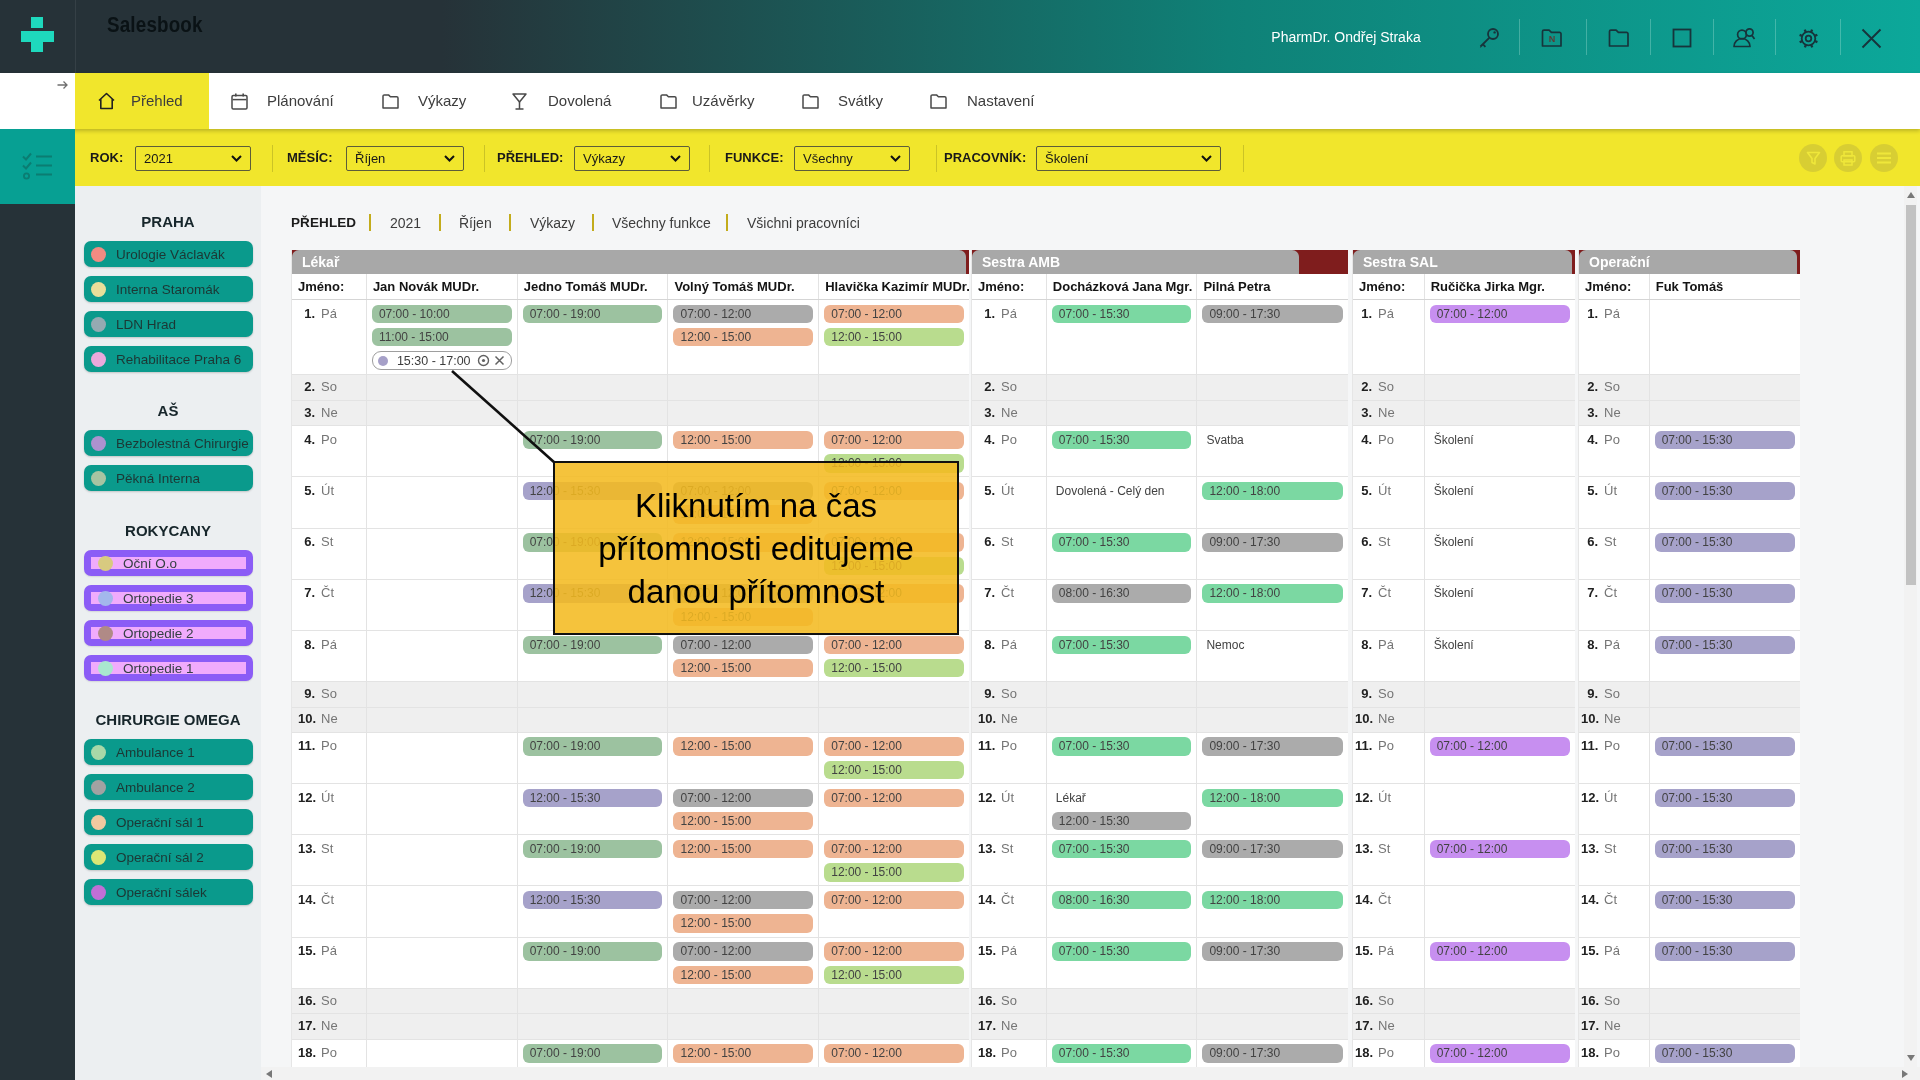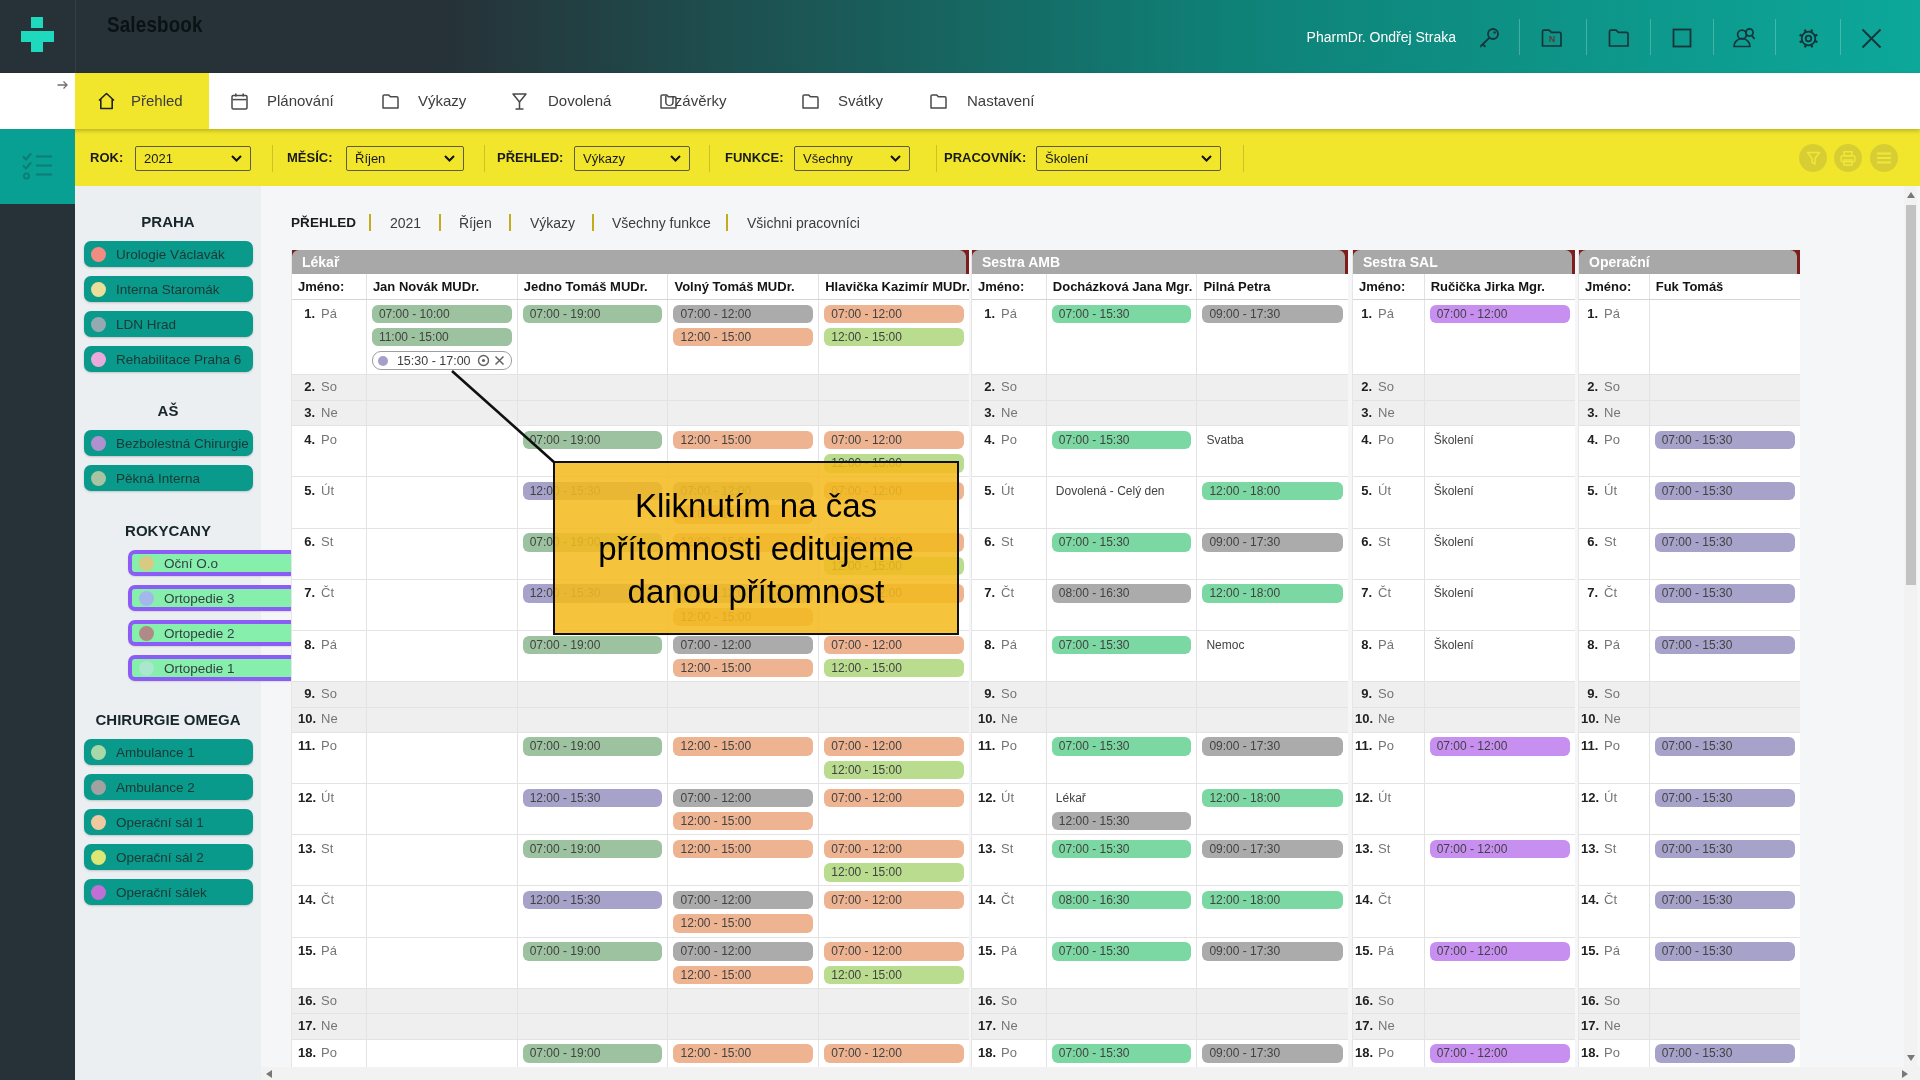--- a/index.html
+++ b/index.html
@@ -6,21 +6,21 @@
 body { font-family:"Liberation Sans",sans-serif; position:relative; background:#f5f6f7; }
 #page { position:absolute; left:0; top:0; width:1920px; height:1080px; overflow:hidden; }
 
 
 .topbar { position:absolute; left:0; top:0; width:1920px; height:73px;
   background:linear-gradient(90deg,#263238 0%,#263238 23%,#0f8177 64%,#0ca89a 100%); }
 .topsep { position:absolute; left:75px; top:0; width:1px; height:73px; background:rgba(255,255,255,0.07); }
 .logo { position:absolute; left:21px; top:17px; width:33px; height:35px; }
 .logo div { position:absolute; background:#1ed9bd; }
 .brand { position:absolute; left:107px; top:13px; font-size:21.5px; font-weight:bold; color:#0a1215; transform:scaleX(0.875); transform-origin:0 0; letter-spacing:0.2px; }
-.uname { position:absolute; left:1236px; top:29px; width:220px; text-align:right; font-size:14px; font-weight:500; color:#fff; }
+.uname { position:absolute; left:1236px; top:29px; width:220px; text-align:center; font-size:14px; font-weight:500; color:#fff; }
 .tbi { position:absolute; top:24px; width:28px; height:28px; display:flex; align-items:center; justify-content:center; }
 .tbsep { position:absolute; top:19px; width:1px; height:36px; background:rgba(180,230,220,0.33); }
 
 
 .navbar { position:absolute; left:0; top:73px; width:1920px; height:56px; background:#fff;
   box-shadow:0 2px 4px rgba(0,0,0,0.22); z-index:5; }
 .tabact { position:absolute; left:75px; top:0; width:134px; height:56px; background:#f1e62c; }
 .tabicon { position:absolute; top:18px; height:20px; display:flex; align-items:center; }
 .tablbl { position:absolute; top:0; height:56px; line-height:56px; font-size:15px; color:#3d3d3d; }
 .tabact ~ .tablbl:nth-of-type(1) {}
@@ -37,21 +37,21 @@
 
 .railteal { position:absolute; left:0; top:129px; width:75px; height:75px; background:#07a093; z-index:5; }
 .raildark { position:absolute; left:0; top:204px; width:75px; height:876px; background:#263238; }
 
 
 .sidebar { position:absolute; left:75px; top:186px; width:186px; height:894px; background:#eceff1; }
 .sht { position:absolute; left:0; width:186px; text-align:center; font-size:15px; font-weight:bold; color:#17262b; height:18px; line-height:18px; }
 .sb { position:absolute; left:9px; width:169px; height:26px; border-radius:7px; font-size:13.5px; white-space:nowrap;
   display:flex; align-items:center; padding-left:7px; box-shadow:0 1px 2px rgba(0,0,0,0.18); }
 .sb.teal { background:#0a9a8c; color:#1c3734; }
-.sb.grey { background:#86efac; color:#343f44; border:4px solid #8b5cf6; box-shadow:0 1px 1.5px rgba(0,0,0,0.10);margin-left:44px; }
+.sb.grey { background:#f0abfc; color:#343f44; border:7px solid #8b5cf6; box-shadow:0 1px 1.5px rgba(0,0,0,0.10); }
 .sdot { width:15px; height:15px; border-radius:50%; margin-right:10px; flex:0 0 15px; }
 
 
 .vsb { position:absolute; left:1904px; top:186px; width:13px; height:881px; background:#f2f2f2; }
 .vsb .thumb { position:absolute; left:1.5px; top:19px; width:10px; height:380px; background:#c2c2c2; }
 .arr { position:absolute; width:0; height:0; }
 .hsb { position:absolute; left:261px; top:1067px; width:1659px; height:13px; background:#f2f2f2; }
 
 
 .bc-first { position:absolute; top:215px; font-size:13.5px; font-weight:bold; color:#1c1c1c; letter-spacing:0.1px; }
@@ -191,21 +191,21 @@
           <path d="M3 2 H16 L9.5 10 Z" fill="none" stroke="#4a4a4a" stroke-width="1.5" stroke-linejoin="round"></path>
           <path d="M9.5 10 V16.5 M5.5 17 H13.5" fill="none" stroke="#4a4a4a" stroke-width="1.5"></path>
         </svg>
       </div>
       <div class="tablbl" style="left:548px">Dovolená</div>
       <div class="tabicon" style="left:659px">
         <svg width="19" height="19" viewBox="0 0 19 19">
           <path d="M2 16 V4.2 a1.3 1.3 0 0 1 1.3 -1.3 h4.2 l1.9 1.9 h6.3 a1.3 1.3 0 0 1 1.3 1.3 V16 Z" fill="none" stroke="#4a4a4a" stroke-width="1.5" stroke-linejoin="round"></path>
         </svg>
       </div>
-      <div class="tablbl" style="left:664px">Uzávěrky</div>
+      <div class="tablbl" style="left:692px">Uzávěrky</div>
       <div class="tabicon" style="left:801px">
         <svg width="19" height="19" viewBox="0 0 19 19">
           <path d="M2 16 V4.2 a1.3 1.3 0 0 1 1.3 -1.3 h4.2 l1.9 1.9 h6.3 a1.3 1.3 0 0 1 1.3 1.3 V16 Z" fill="none" stroke="#4a4a4a" stroke-width="1.5" stroke-linejoin="round"></path>
         </svg>
       </div>
       <div class="tablbl" style="left:838px">Svátky</div>
       <div class="tabicon" style="left:929px">
         <svg width="19" height="19" viewBox="0 0 19 19">
           <path d="M2 16 V4.2 a1.3 1.3 0 0 1 1.3 -1.3 h4.2 l1.9 1.9 h6.3 a1.3 1.3 0 0 1 1.3 1.3 V16 Z" fill="none" stroke="#4a4a4a" stroke-width="1.5" stroke-linejoin="round"></path>
         </svg>
@@ -603,21 +603,21 @@
         </div>
         <div class="cc" style="width:151px">
           <div class="chip" style="background:#eeb492">12:00 - 15:00</div>
         </div>
         <div class="cc" style="width:150px">
           <div class="chip" style="background:#eeb492">07:00 - 12:00</div>
         </div>
       </div>
     </div>
     <div class="grp" style="left:971px;width:377px">
-      <div class="band" style="width:373px">Sestra AMB</div>
+      <div class="band" style="width:327px">Sestra AMB</div>
       <div class="nrow">
         <div class="ncell" style="width:75px">Jméno:</div>
         <div class="ncell" style="width:151px">Docházková Jana Mgr.</div>
         <div class="ncell" style="width:151px">Pilná Petra</div>
       </div>
       <div class="r" style="height:75.4px">
         <div class="dc" style="width:75px;padding-left:6px">
           <span class="dn">1.</span>
           <span class="da">Pá</span>
         </div>

